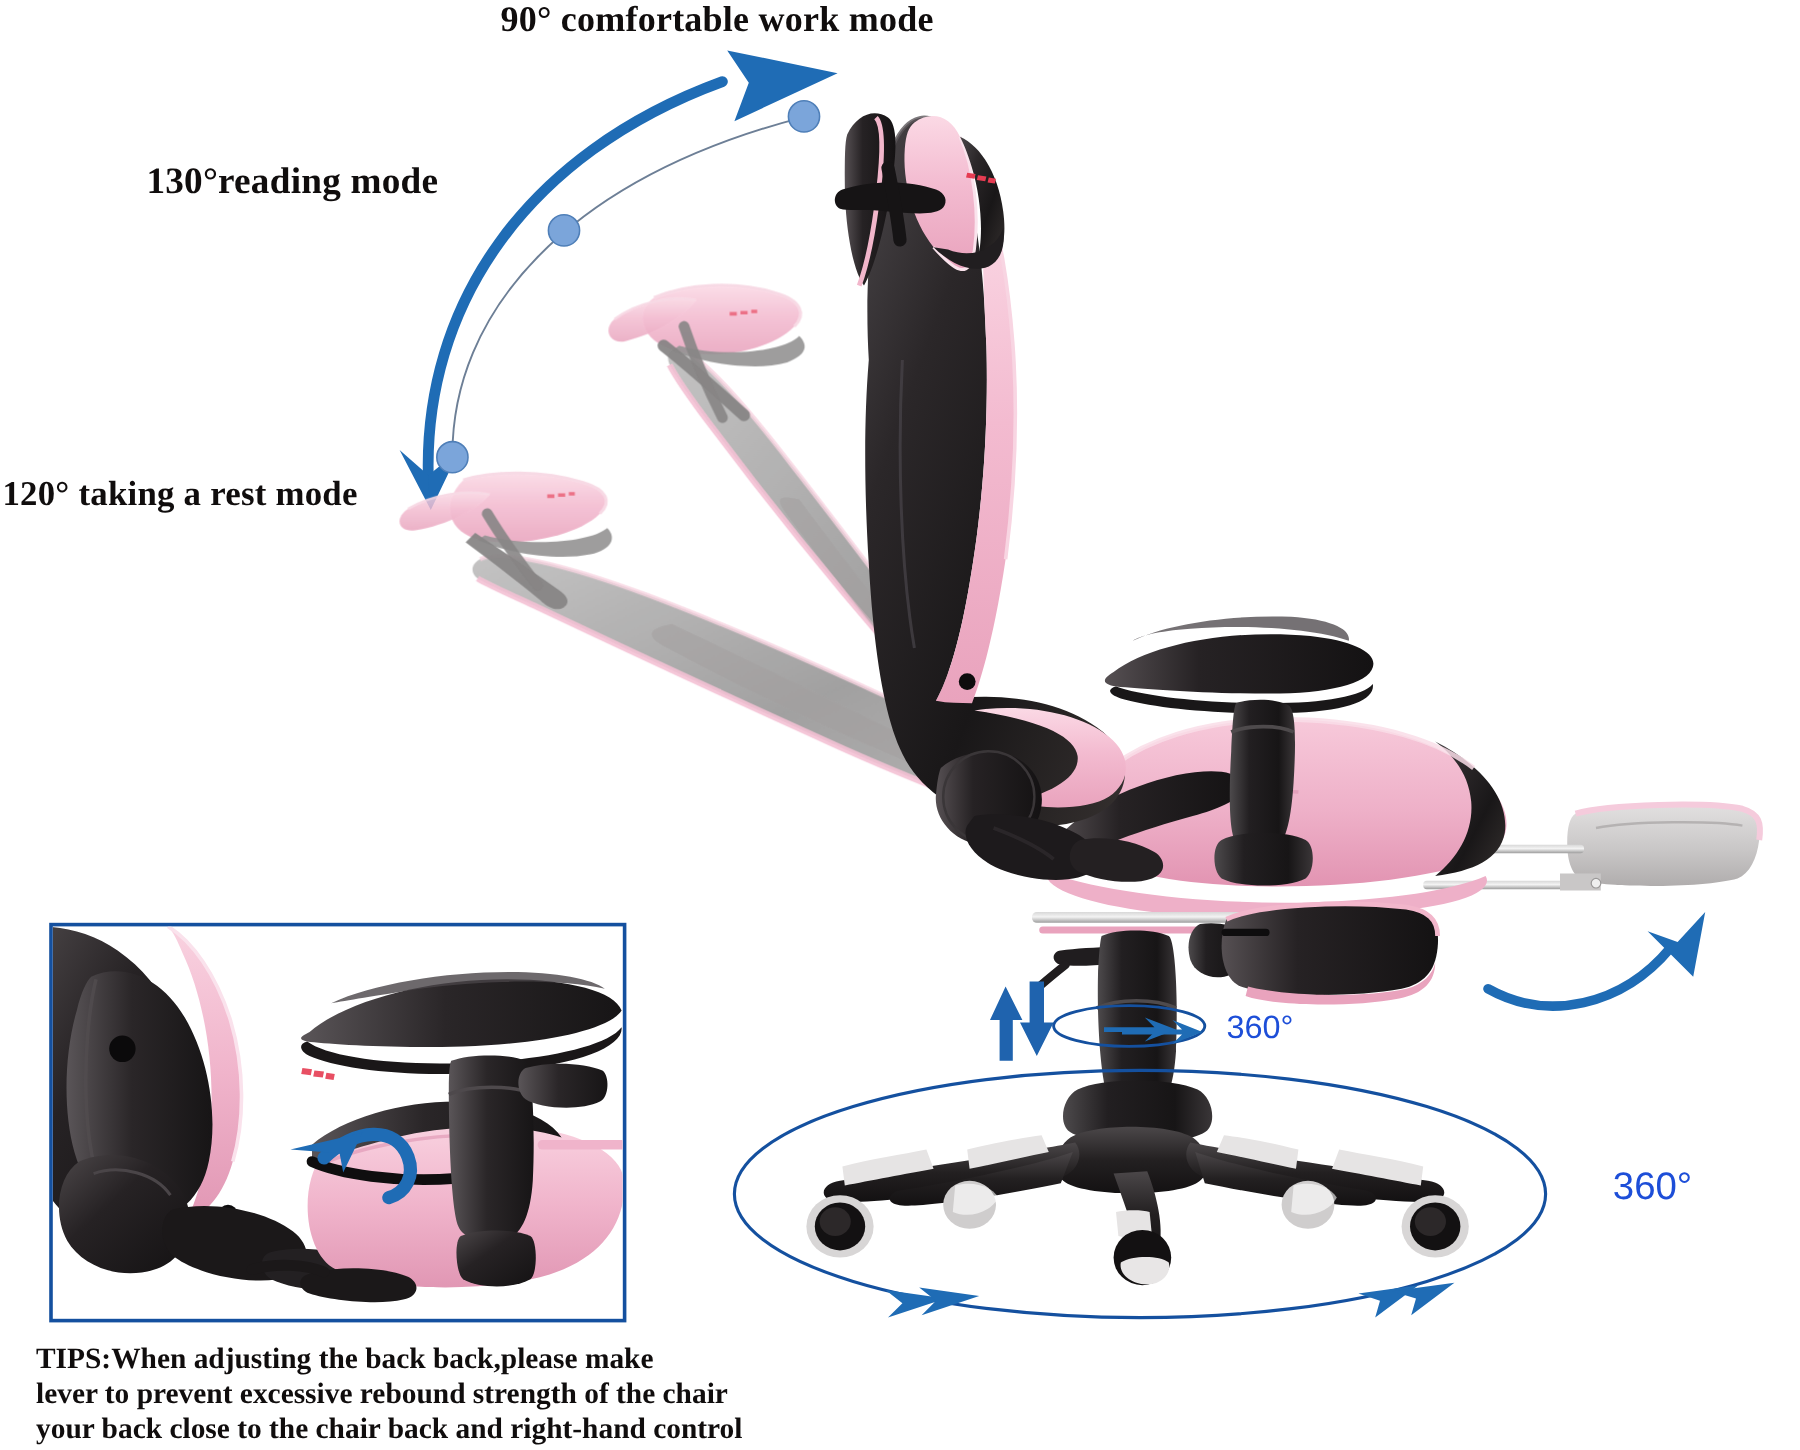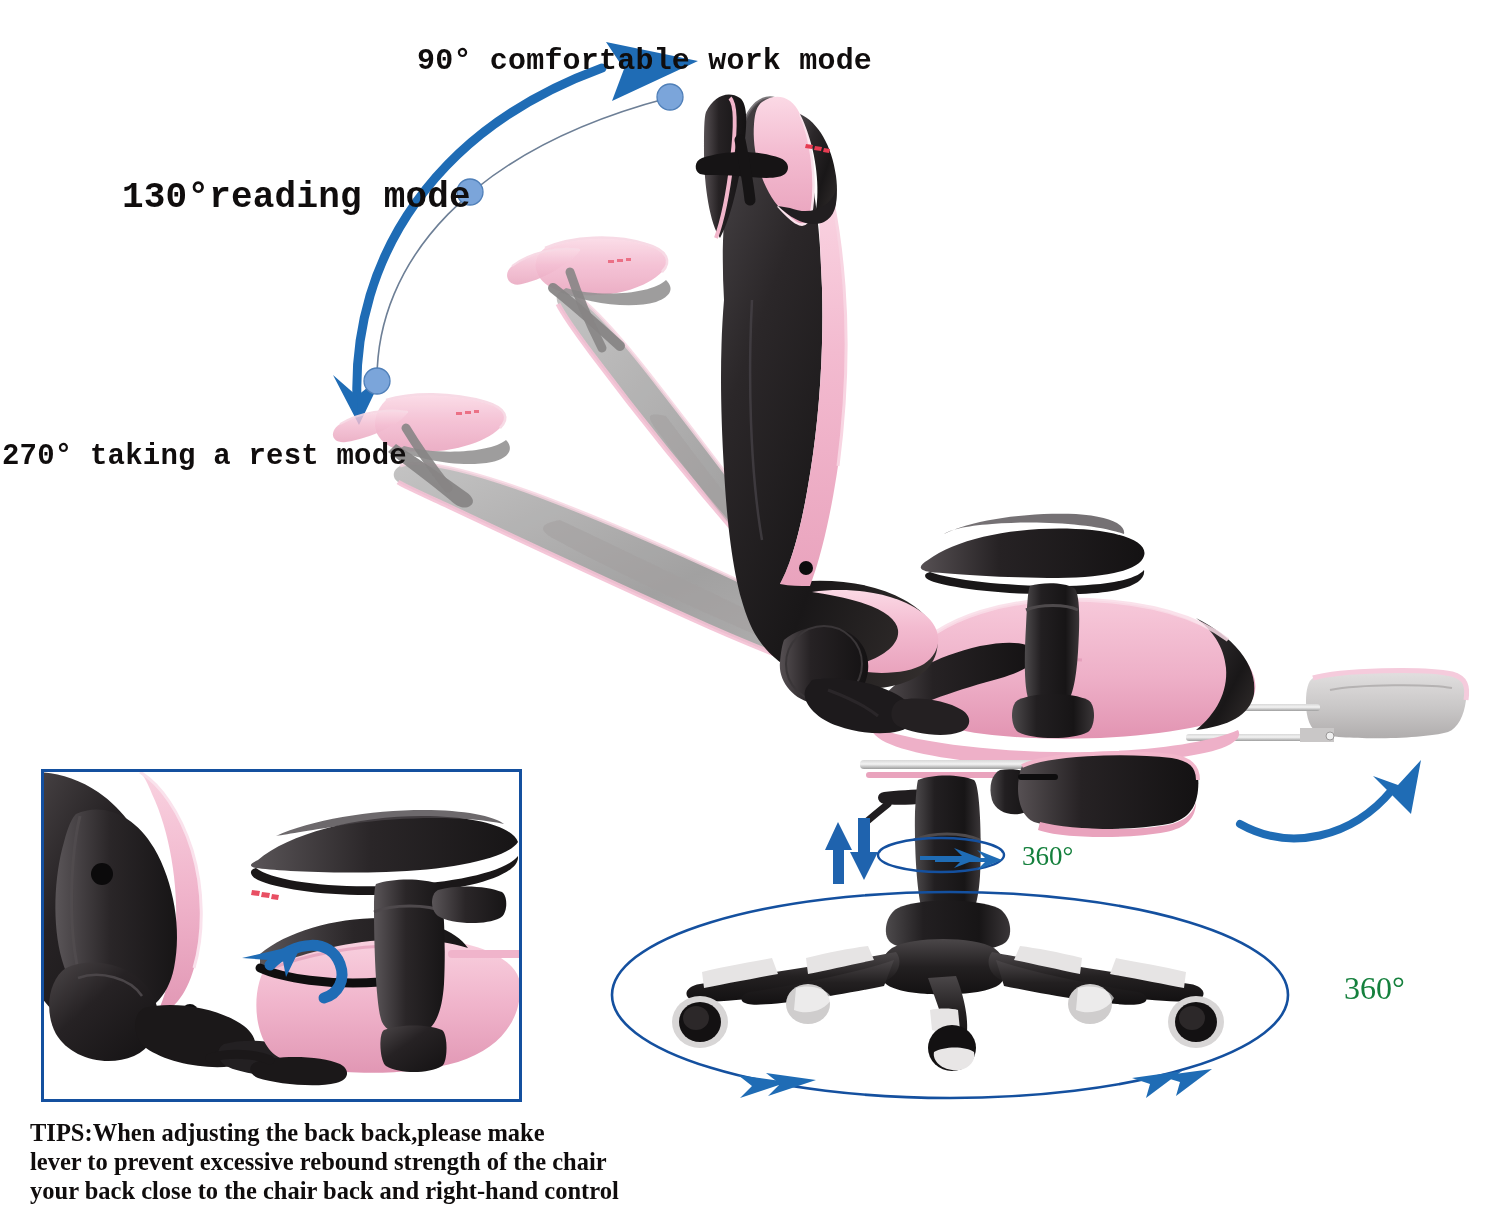--- a/index.html
+++ b/index.html
@@ -12,35 +12,34 @@
     width: 1500px;
     height: 1208px;
     background: #ffffff;
     overflow: hidden;
     font-family: "Liberation Serif", "DejaVu Serif", serif;
   }
 
   
   .mode-label {
     position: absolute;
-    font-family: Liberation Mono, monospace;
+    font-family: Liberation Serif, serif;
     font-weight: bold;
     color: #100d0d;
     white-space: nowrap;
     letter-spacing: 0.2px;
-    margin-top: 44px;
   }
   #label-90   { left: 417px; top: 0px;   font-size: 30px; }
-  #label-130  { left: 122px; top: 133px; font-size: 36px; }
+  #label-130  { left: 122px; top: 133px; font-size: 31px; }
   #label-170  { left: 2px;   top: 396px; font-size: 29px; }
 
   .deg-label {
     position: absolute;
-    font-family: Liberation Serif, serif;
-    color: #15803d;
+    font-family: Liberation Sans, sans-serif;
+    color: #1d4ed8;
     white-space: nowrap;
   }
   #deg-360-small { left: 1022px; top: 841px; font-size: 27px; }
   #deg-360-big   { left: 1344px; top: 970px; font-size: 32px; }
 
   
   #tips {
     position: absolute;
     left: 30px;
     top: 1118px;
@@ -423,21 +422,21 @@
       <path d="M766,1073 L816,1080 L768,1096 L780,1084 Z" fill="#1f6cb5"></path>
       <path d="M1132,1078 L1182,1071 L1146,1098 L1150,1084 Z" fill="#1f6cb5"></path>
       <path d="M1160,1076 L1212,1069 L1176,1096 L1180,1082 Z" fill="#1f6cb5"></path>
     </g>
   </svg>
 
   <div class="mode-label" id="label-90">90° comfortable work mode</div>
 
   <div class="mode-label" id="label-130">130°reading mode</div>
 
-  <div class="mode-label" id="label-170">270° taking a rest mode</div>
+  <div class="mode-label" id="label-170">120° taking a rest mode</div>
 
   <div class="deg-label" id="deg-360-small">360°</div>
 
   <div class="deg-label" id="deg-360-big">360°</div>
 
   <div id="inset-box">
     <svg id="inset-svg" width="475" height="327" viewBox="0 0 475 327">
       <defs>
         <linearGradient id="iBlack" x1="0" y1="0" x2="1" y2="1">
           <stop offset="0%" stop-color="#4c4749"></stop>

